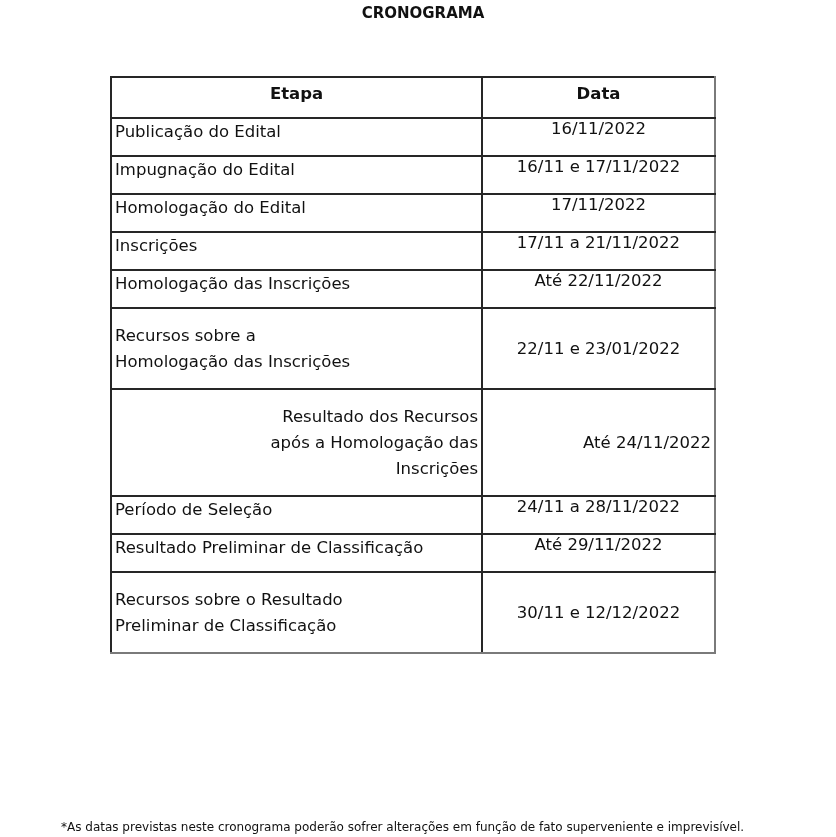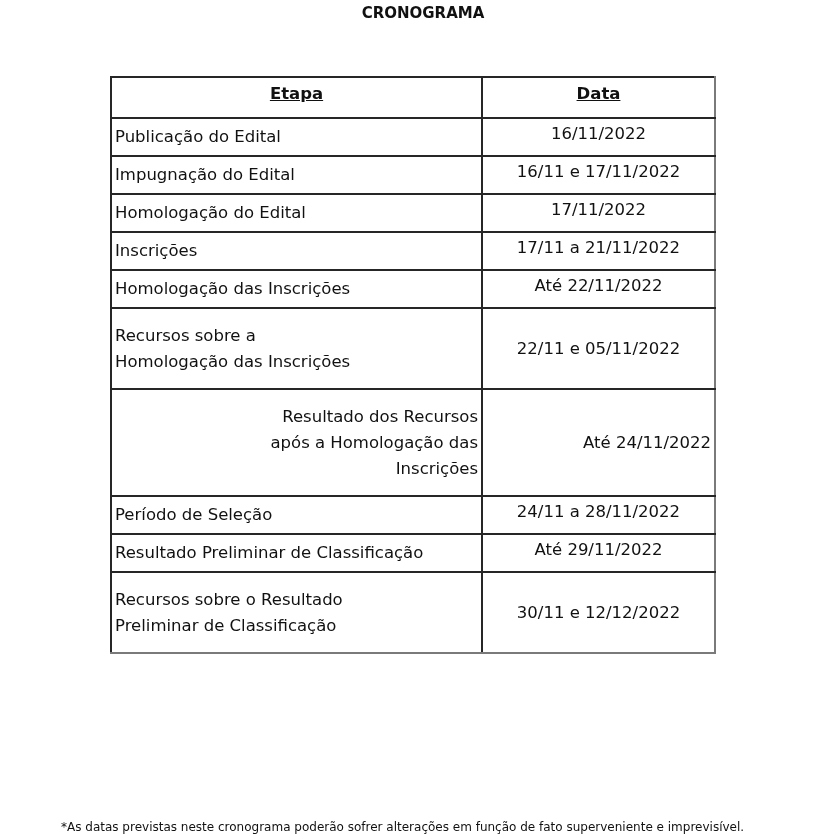--- a/index.html
+++ b/index.html
@@ -15,25 +15,25 @@
     position: absolute; left: 110px; top: 76px;
     width: 604px; border-collapse: collapse; table-layout: fixed;
     font-size: 16.5px;
   }
   table.crono col.c1 { width: 371px; }
   table.crono col.c2 { width: 233px; }
   table.crono th, table.crono td {
     border: 2px solid #262626; padding: 0 3px; vertical-align: middle;
   }
   table.crono th {
-    font-weight: bold; text-align: center; height: 41px; vertical-align: top; padding-top: 6px; box-sizing: border-box; text-decoration: underline;
+    font-weight: bold; text-align: center; height: 41px; vertical-align: top; padding-top: 6px; box-sizing: border-box;
   }
   table.crono td.etapa { text-align: left; line-height: 26px; white-space: pre-line; }
   table.crono td.data { text-align: center; }
-  table.crono tr.r1 td { height: 38px; vertical-align: top; padding-top: 5px; box-sizing: border-box; }
+  table.crono tr.r1 td { height: 38px; vertical-align: top; box-sizing: border-box; }
   table.crono tr.r2 td { height: 79px; }
   table.crono tr.r3 td { height: 105px; text-align: right; }
   table.crono tr.r1 td.data { vertical-align: top; }
   table.crono td:last-child, table.crono th:last-child { border-right-color: #7a7a7a; }
   table.crono tr:last-child td { border-bottom-color: #7a7a7a; }
   .footnote {
     position: absolute; top: 820px; left: 61px; font-size: 12px; white-space: nowrap;
   }
 </style>
 </head>
@@ -69,21 +69,21 @@
         <td class="etapa">Inscrições</td>
         <td class="data">17/11 a 21/11/2022</td>
       </tr>
       <tr class="r1">
         <td class="etapa">Homologação das Inscrições</td>
         <td class="data">Até 22/11/2022</td>
       </tr>
       <tr class="r2">
         <td class="etapa">Recursos sobre a
 Homologação das Inscrições</td>
-        <td class="data">22/11 e 05/11/2022</td>
+        <td class="data">22/11 e 23/01/2022</td>
       </tr>
       <tr class="r3">
         <td class="etapa">Resultado dos Recursos
 após a Homologação das
 Inscrições</td>
         <td class="data">Até 24/11/2022</td>
       </tr>
       <tr class="r1">
         <td class="etapa">Período de Seleção</td>
         <td class="data">24/11 a 28/11/2022</td>

